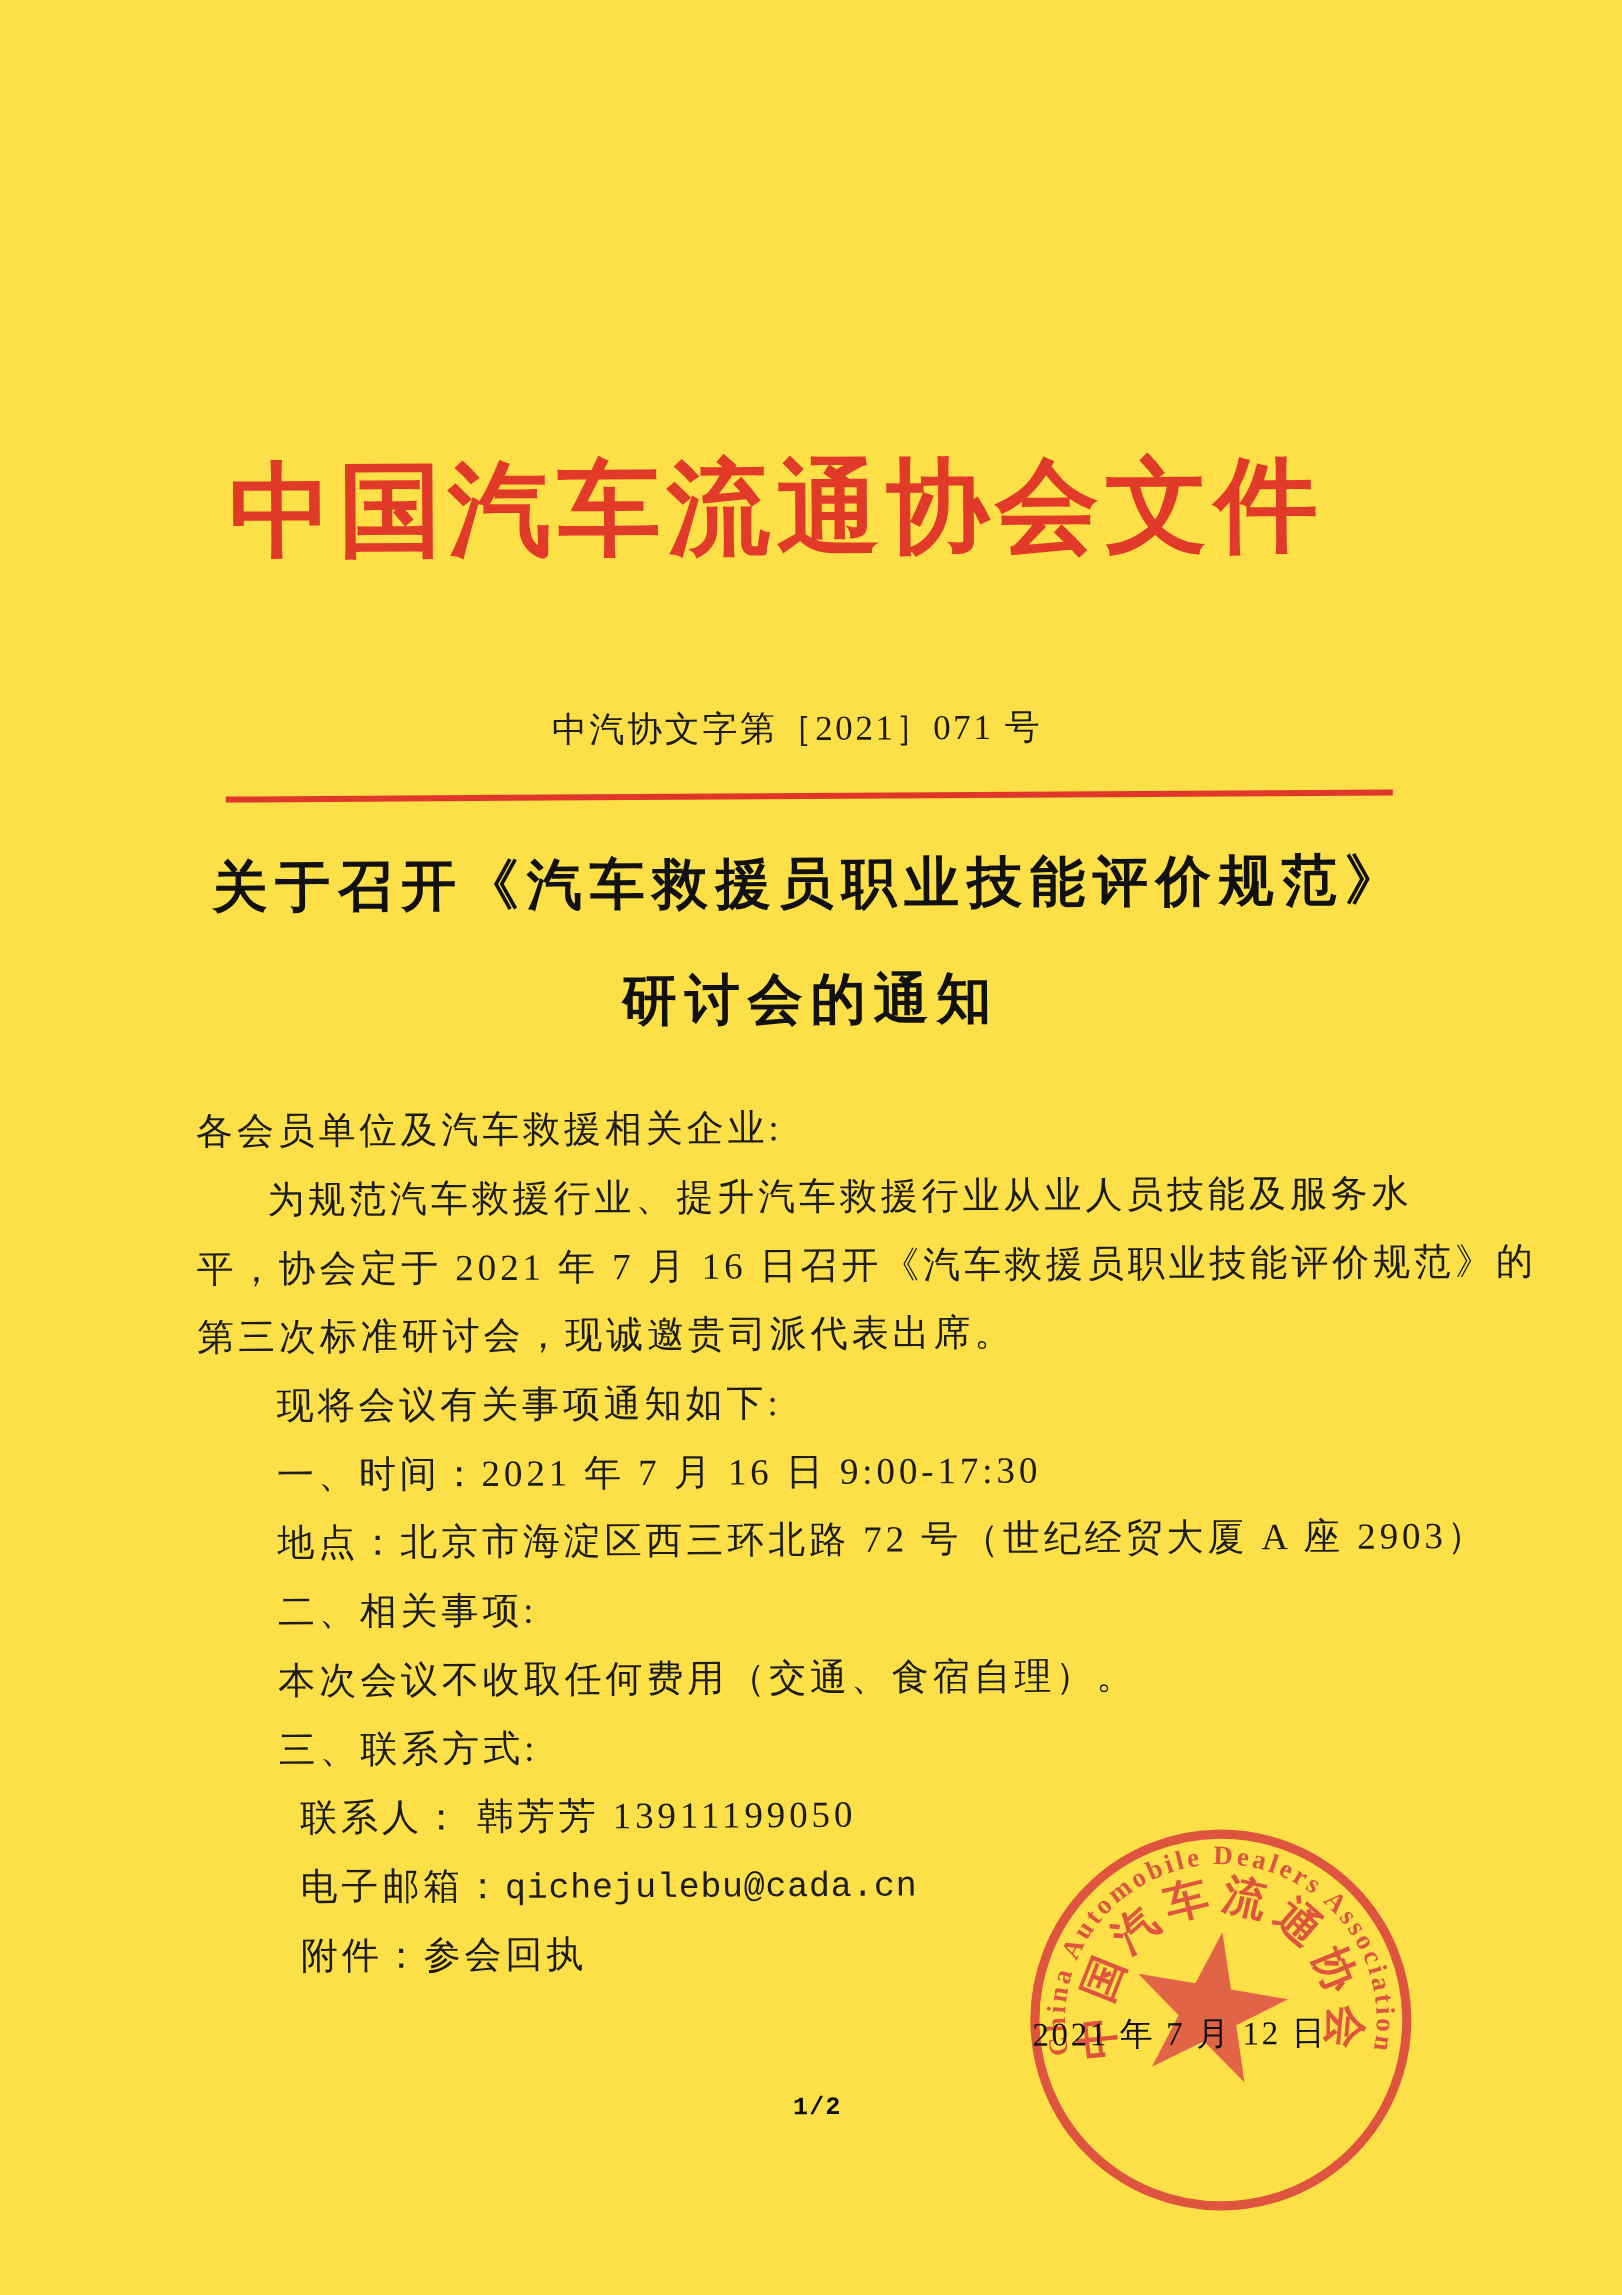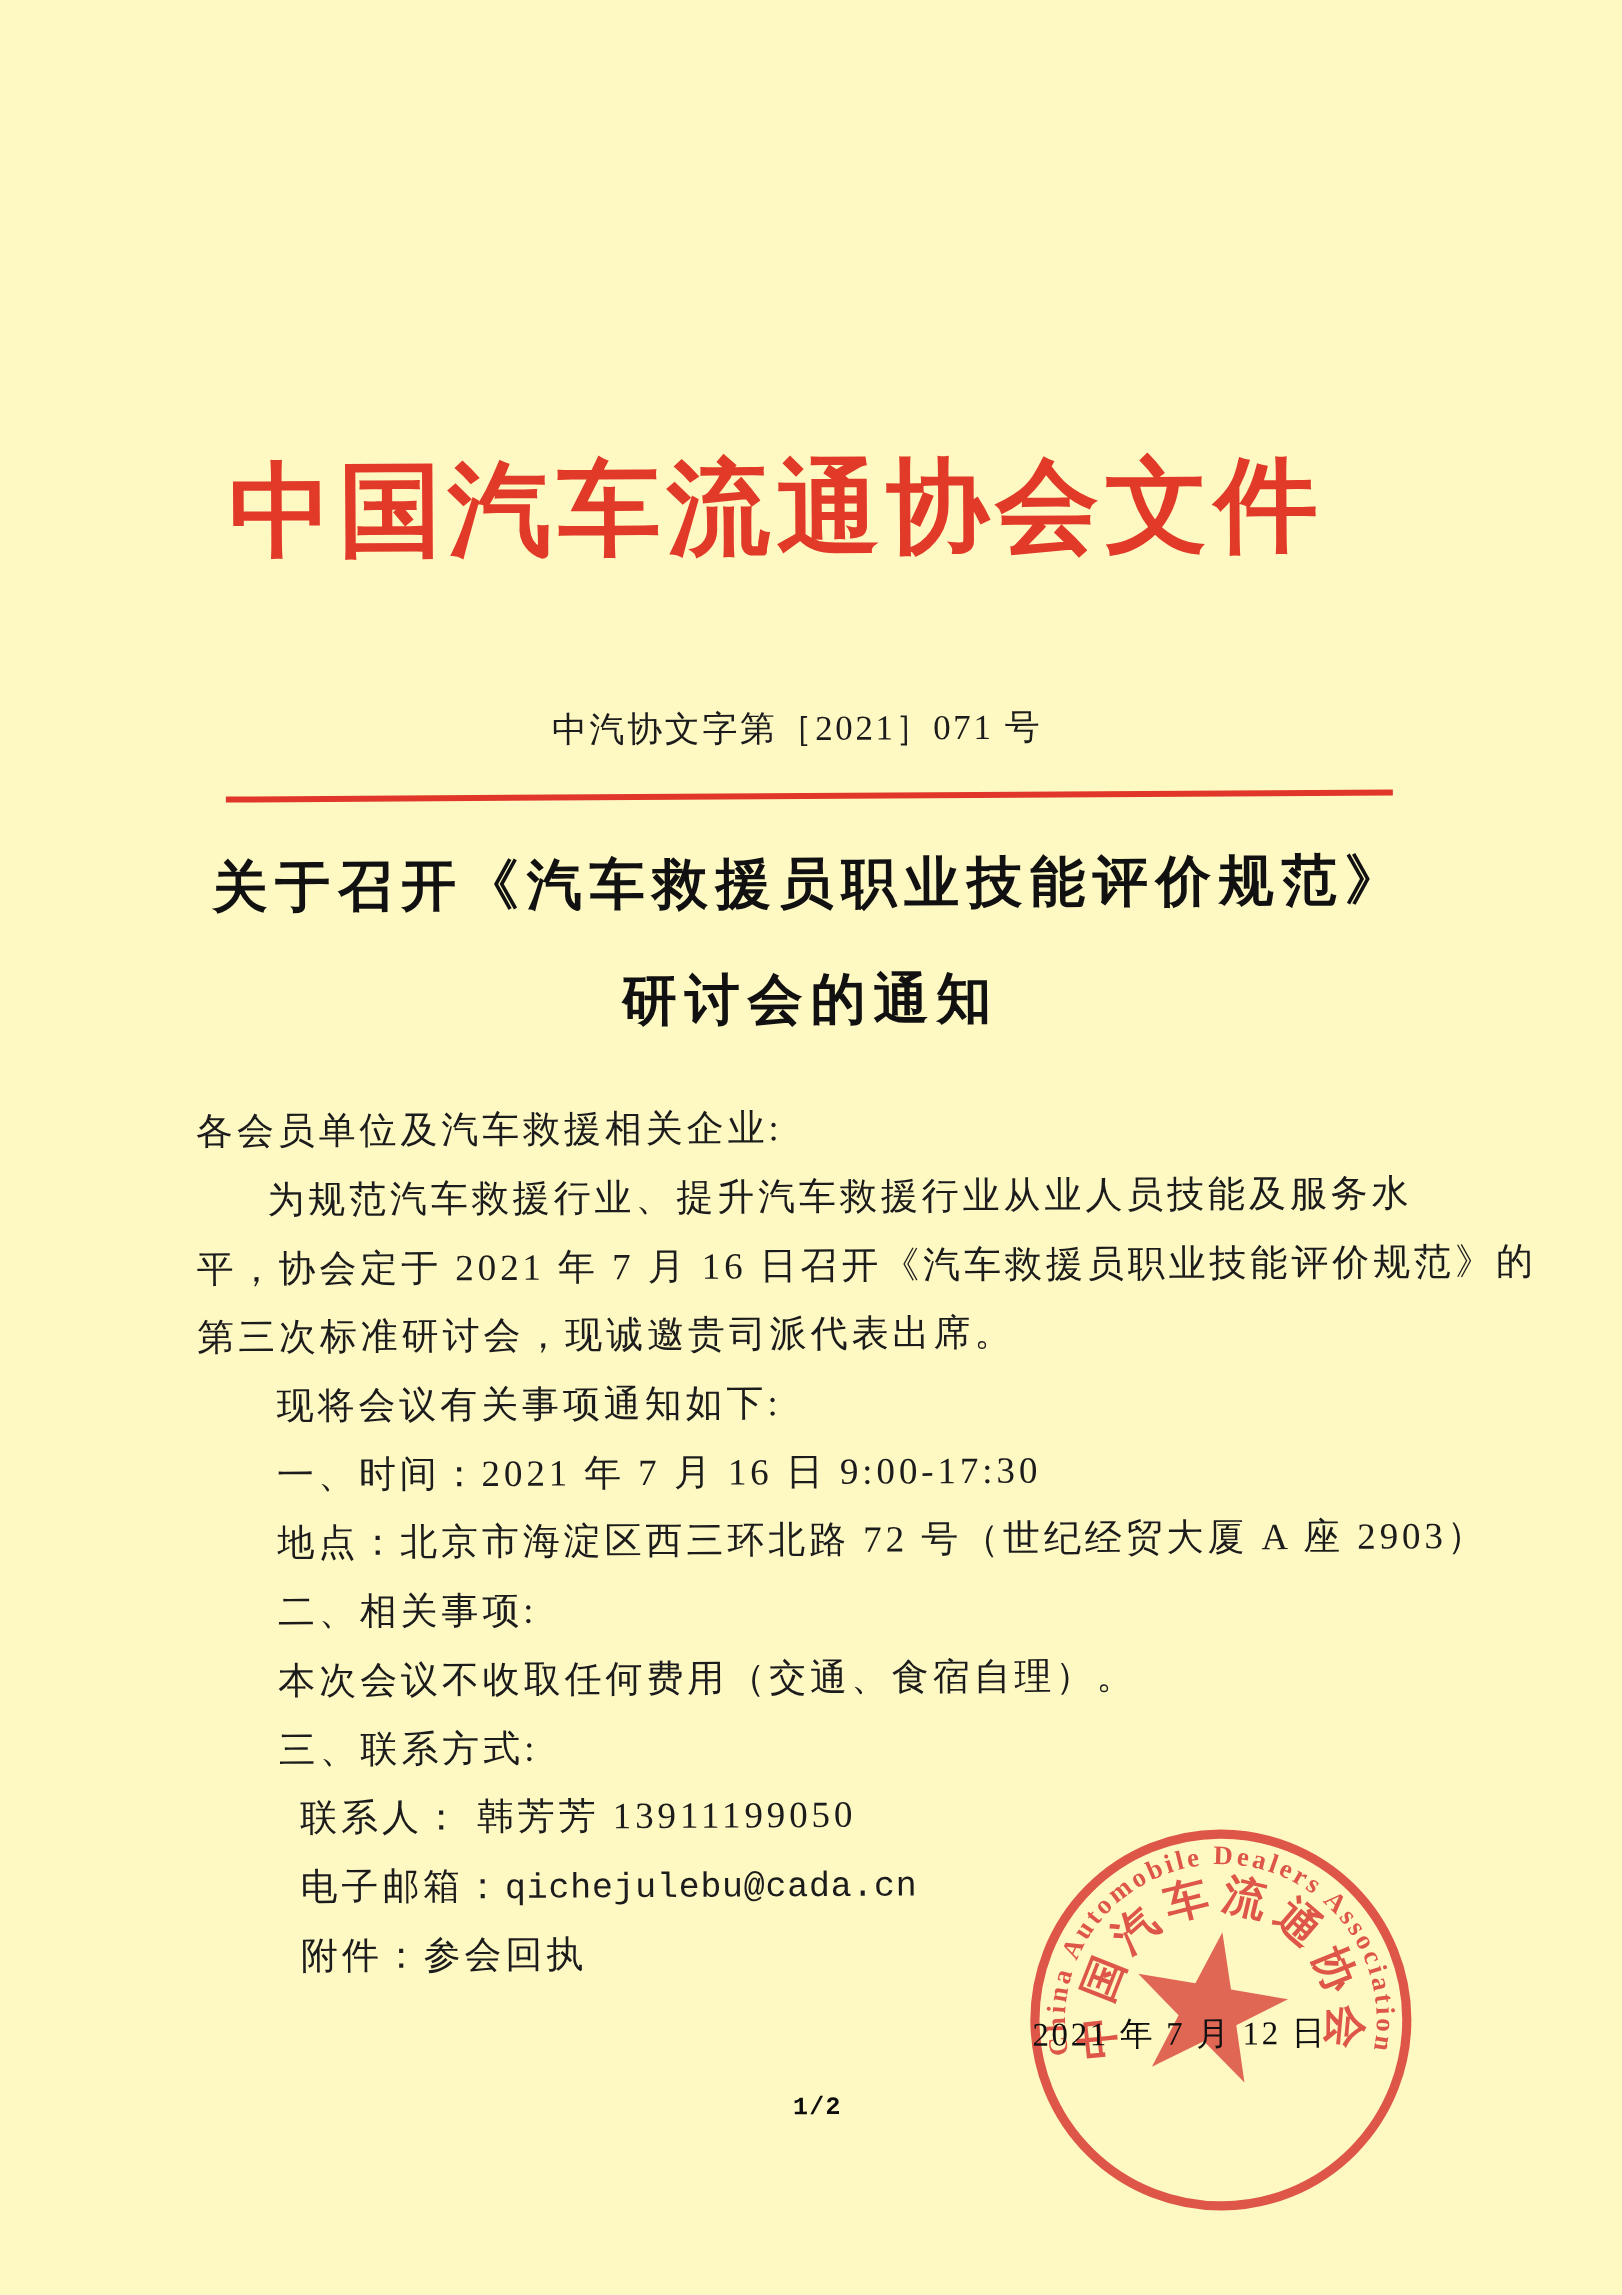--- a/index.html
+++ b/index.html
@@ -1,19 +1,19 @@
 <!DOCTYPE html>
 <html style="font-size:10.5px"><head>
 <meta charset="utf-8">
 <style>
   html,body{margin:0;padding:0;background:#9a9a9a;}
   #page{
     position:relative;
     width:1623px;height:2295px;
-    background:#fef9c3;
+    background:#fde047;
     overflow:hidden;
     font-family:"Liberation Serif", serif;
     color:#1c1c1c;
   }
   #tilt{
     position:absolute;inset:0;
     transform:rotate(-0.35deg);
     transform-origin:811px 1145px;
   }
   .org-title{

